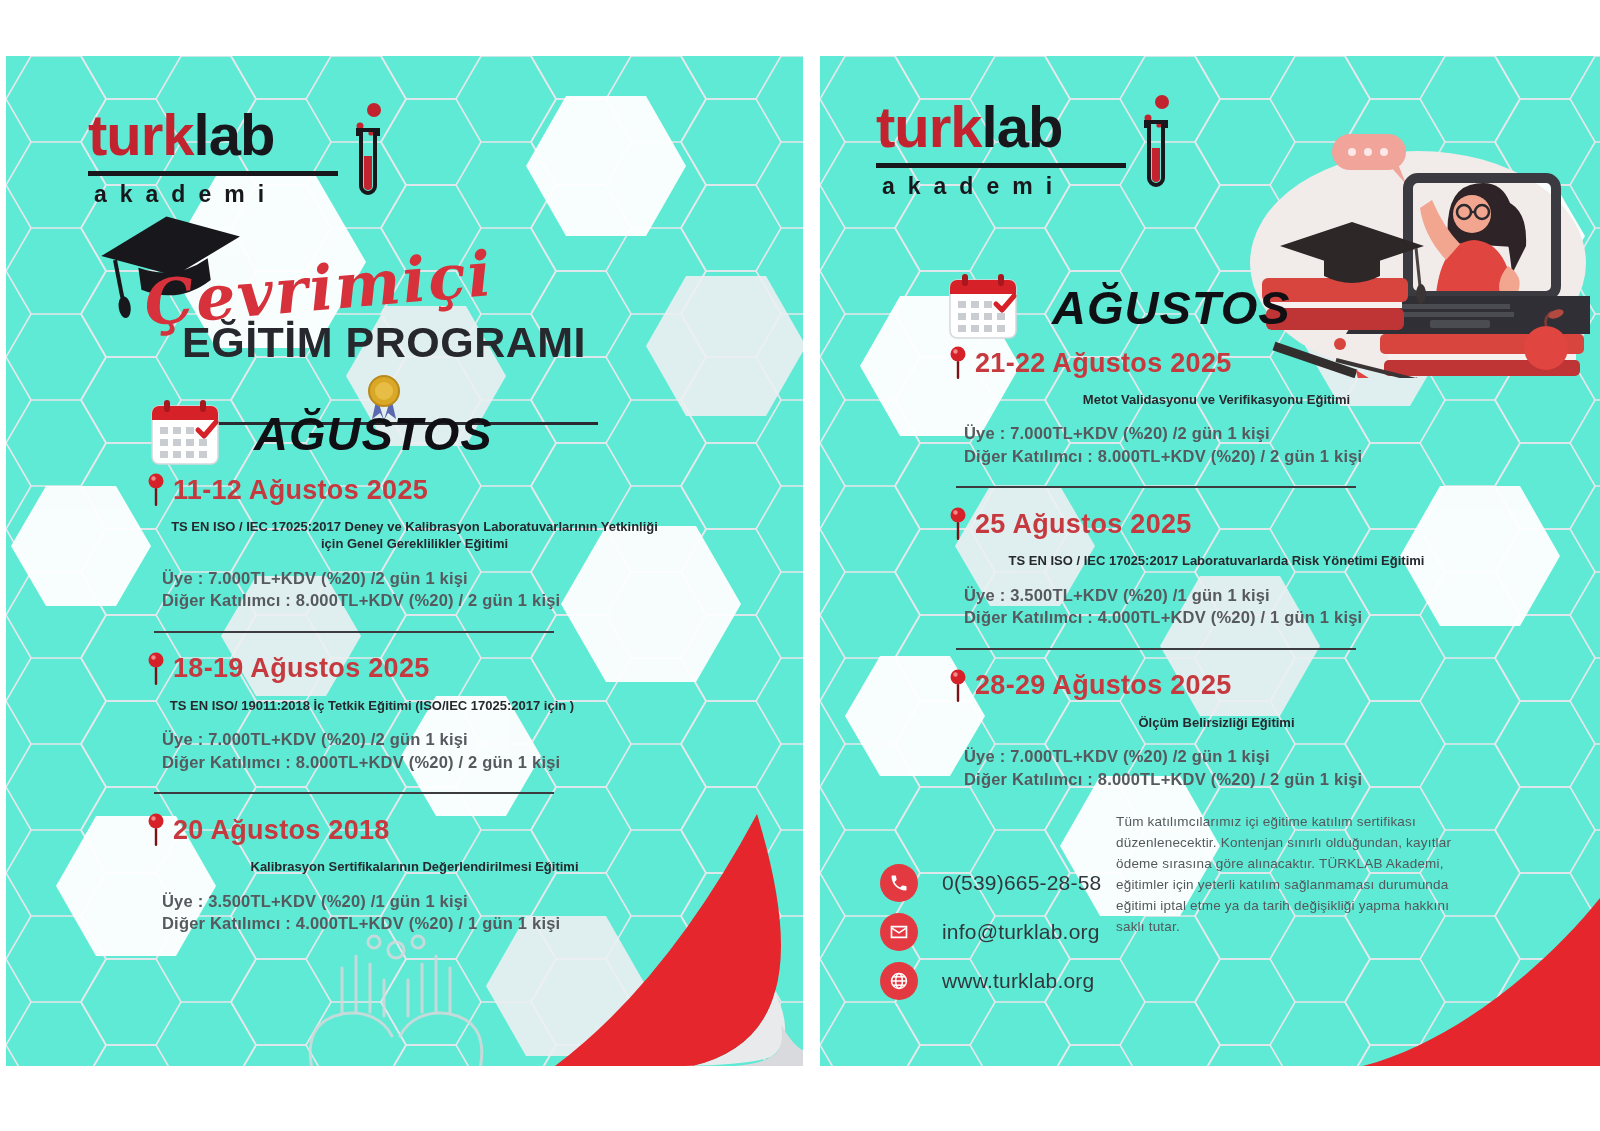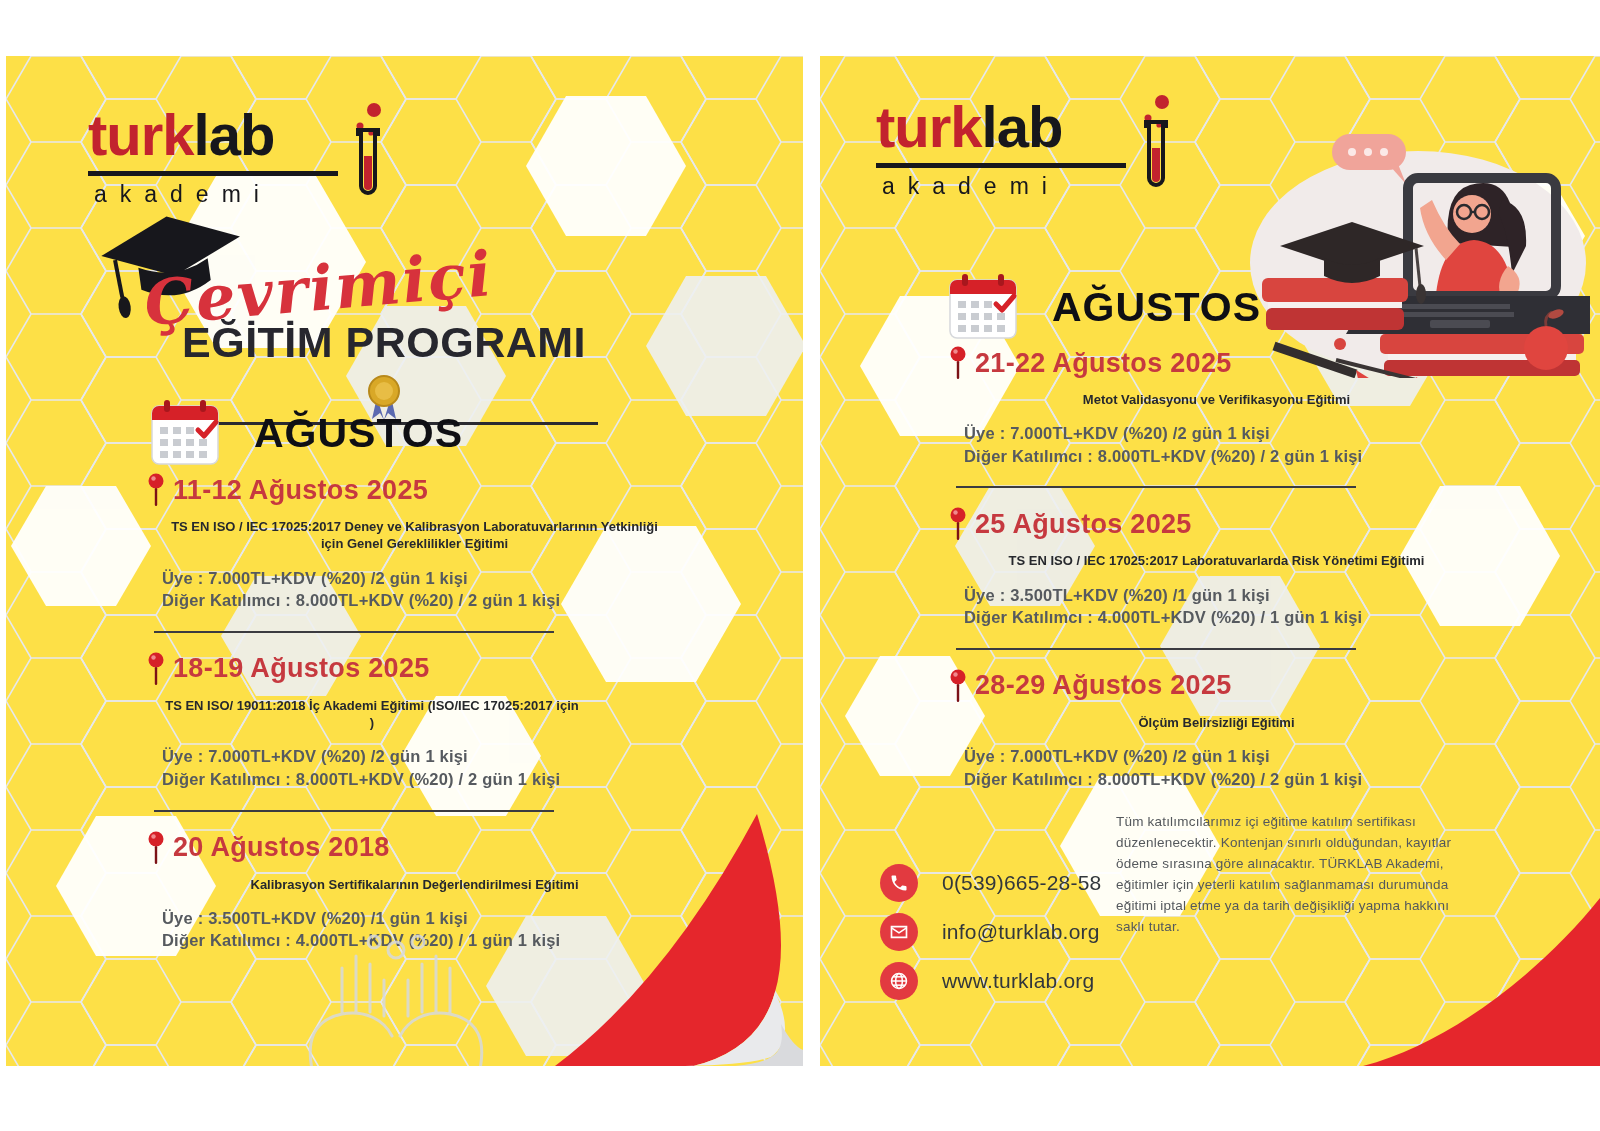--- a/index.html
+++ b/index.html
@@ -1,49 +1,49 @@
 <!DOCTYPE html>
 <html><head>
 <meta charset="utf-8">
 <title>Flyer</title>
 <style>
   html,body { margin:0; padding:0; background:#ffffff; }
   .canvas { position:relative; width:1600px; height:1131px; background:#ffffff;
             font-family:"Liberation Sans", sans-serif; overflow:hidden; }
-  .page { position:absolute; top:56px; height:1010px; background:#fde047; overflow:hidden; }
+  .page { position:absolute; top:56px; height:1010px; background:#5eead4; overflow:hidden; }
   .page-left  { left:6px;  width:797px; }
   .page-right { left:820px; width:780px; }
   .hexbg { position:absolute; inset:0; width:100%; height:100%; }
 
   
   .logo { position:absolute; width:300px; }
   .page-left  .logo { left:82px; top:50px; }
   .page-right .logo { left:56px; top:42px; }
   .logo-row { font-size:58px; font-weight:800; line-height:1; letter-spacing:-1px; white-space:nowrap; }
   .logo-turk { color:#c2232e; }
   .logo-lab  { color:#17171c; }
   .logo-line { width:250px; height:5px; background:#17171c; margin-top:7px; }
-  .logo-sub  { width:250px; margin-top:5px; font-size:23px; font-weight:400; color:#17171c;
+  .logo-sub  { width:250px; margin-top:5px; font-size:23px; font-weight:700; color:#17171c;
                letter-spacing:13px; text-indent:6px; }
   .logo-tube { position:absolute; left:256px; top:-6px; }
 
   
   .gradcap { position:absolute; left:92px; top:152px; }
   .script-title { position:absolute; left:138px; top:196px; font-family:"DejaVu Serif", serif;
                   font-style:italic; font-weight:700; font-size:62px; color:#d7323c;
                   transform:rotate(-5deg); letter-spacing:2px; }
   .main-title { position:absolute; left:176px; top:262px; font-size:43px; font-weight:800;
                 color:#27272e; letter-spacing:.5px; white-space:nowrap; display:flex; align-items:center; gap:8px;flex-direction:column;}
   .title-underline { position:absolute; left:172px; top:366px; width:420px; height:2.5px; background:#2a2a30; }
 
   
   .month { position:absolute; display:flex; align-items:center; gap:26px; }
   .page-left  .month { left:142px; top:342px; }
   .page-right .month { left:126px; top:216px; }
-  .month-label { font-size:41px; font-weight:800; color:#0f0f14; letter-spacing:1px; }
+  .month-label { font-size:47px; font-weight:800; color:#0f0f14; letter-spacing:1px;font-style:italic; }
 
   
   .tlist { position:absolute; }
   .page-left  .tlist { left:142px; top:417px; width:525px; }
   .page-right .tlist { left:130px; top:290px; width:535px; }
   .t-date { display:flex; align-items:center; gap:9px; color:#c6393f; font-size:27px;
             font-weight:800; letter-spacing:.3px; }
   .t-title { margin:11px 0 14px 14px; max-width:505px; font-size:13px; font-weight:700;
              color:#26282d; line-height:1.33;text-align:center; }
   .t-price { margin-left:14px; font-size:16.5px; font-weight:600; color:#565a5f;
@@ -172,21 +172,21 @@
       <div class="divider"></div>
       <div>
         <div class="t-date">
           <svg width="16" height="34" viewBox="0 0 16 34">
               <circle cx="8" cy="8" r="7.5" fill="#d62128"></circle>
               <circle cx="5.5" cy="5.5" r="2.2" fill="#f08a8d"></circle>
               <rect x="6.8" y="15" width="2.4" height="18" rx="1.2" fill="#7c1216"></rect>
             </svg>
           <span>18-19 Ağustos 2025</span>
         </div>
-        <div class="t-title" style="max-width:420px">TS EN ISO/ 19011:2018 İç Akademi Eğitimi (ISO/IEC 17025:2017 için )</div>
+        <div class="t-title" style="max-width:420px">TS EN ISO/ 19011:2018 İç Tetkik Eğitimi (ISO/IEC 17025:2017 için )</div>
         <div class="t-price">Üye : 7.000TL+KDV (%20) /2 gün 1 kişi</div>
         <div class="t-price">Diğer Katılımcı : 8.000TL+KDV (%20) / 2 gün 1 kişi</div>
       </div>
       <div class="divider"></div>
       <div>
         <div class="t-date">
           <svg width="16" height="34" viewBox="0 0 16 34">
               <circle cx="8" cy="8" r="7.5" fill="#d62128"></circle>
               <circle cx="5.5" cy="5.5" r="2.2" fill="#f08a8d"></circle>
               <rect x="6.8" y="15" width="2.4" height="18" rx="1.2" fill="#7c1216"></rect>

